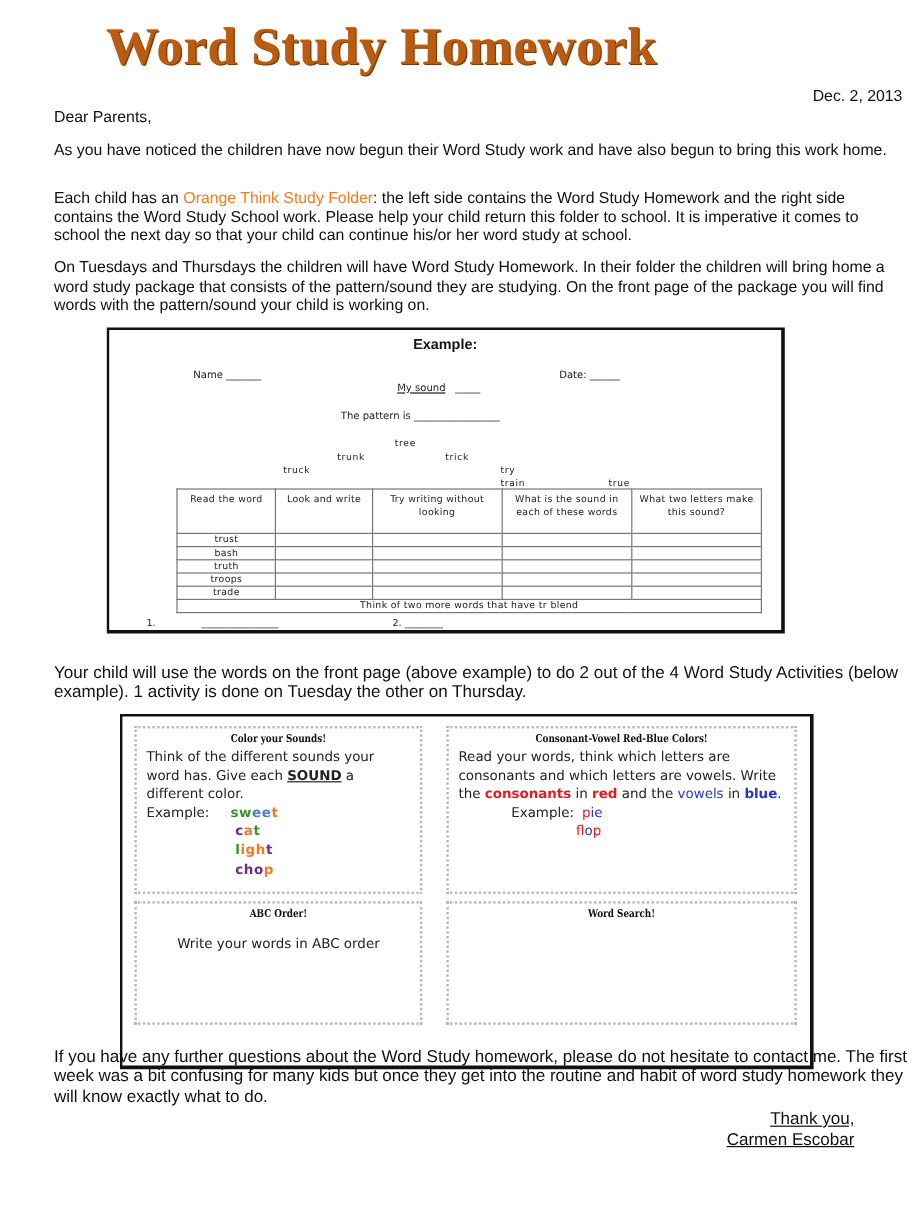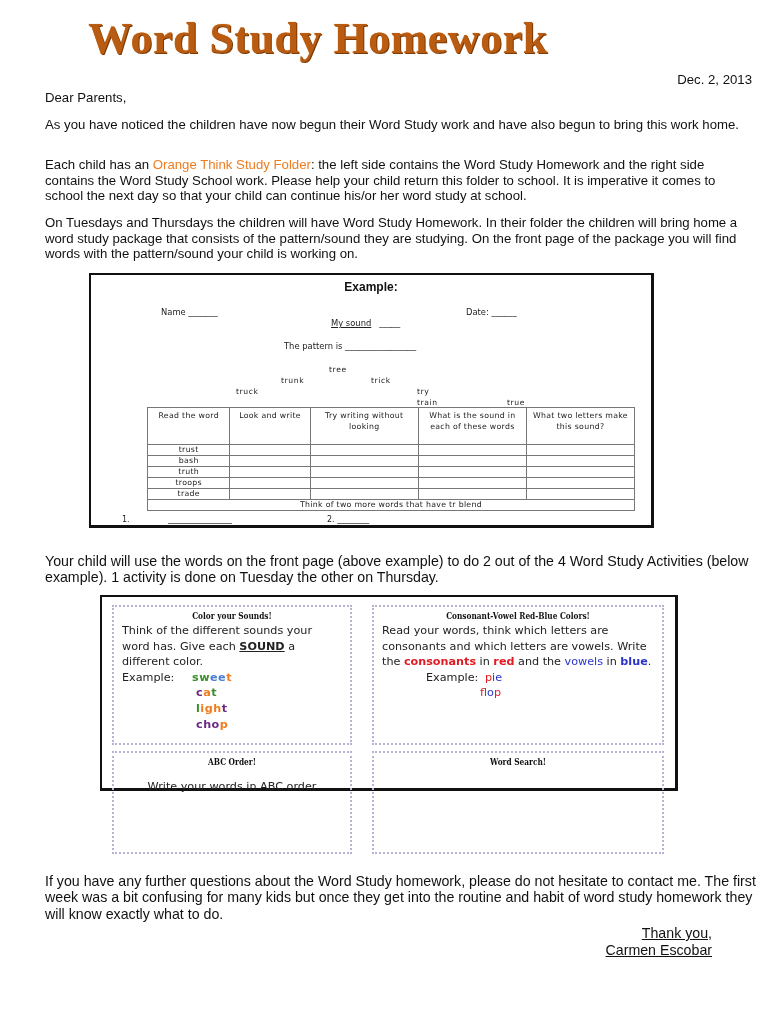--- a/index.html
+++ b/index.html
@@ -36,21 +36,21 @@
     position: absolute; left: 56px; top: 132px; width: 488px;
     border-collapse: collapse; font-size: 7.8px; letter-spacing: 0.3px;
   }
   .ex-table th, .ex-table td { border: 1px solid #777; text-align: center; padding: 0; font-weight: normal; margin-top: 32px; }
   .ex-table th { height: 34px; vertical-align: top; padding-top: 2px; line-height: 11px; }
   .ex-table td { height: 10px; line-height: 10px; }
   .ex-lines { position: absolute; top: 240px; font-size: 8px; }
 
   
   .act-box {
-    left: 100px; top: 595px; width: 578px; height: 196px;
+    left: 100px; top: 595px; width: 578px; height: 296px;
     border: 2px solid #111; border-right-width: 3px; border-bottom-width: 3px; box-sizing: border-box;
   }
   .panel {
     position: absolute; box-sizing: border-box;
     border: 2.5px dotted #b8b2d4;
     font-family: "DejaVu Sans", sans-serif; font-size: 11.2px; line-height: 15.6px; color: #222;
     padding: 0 8px;
   }
   .panel-title {
     text-align: center; font-family: "DejaVu Serif", serif; font-weight: bold;

